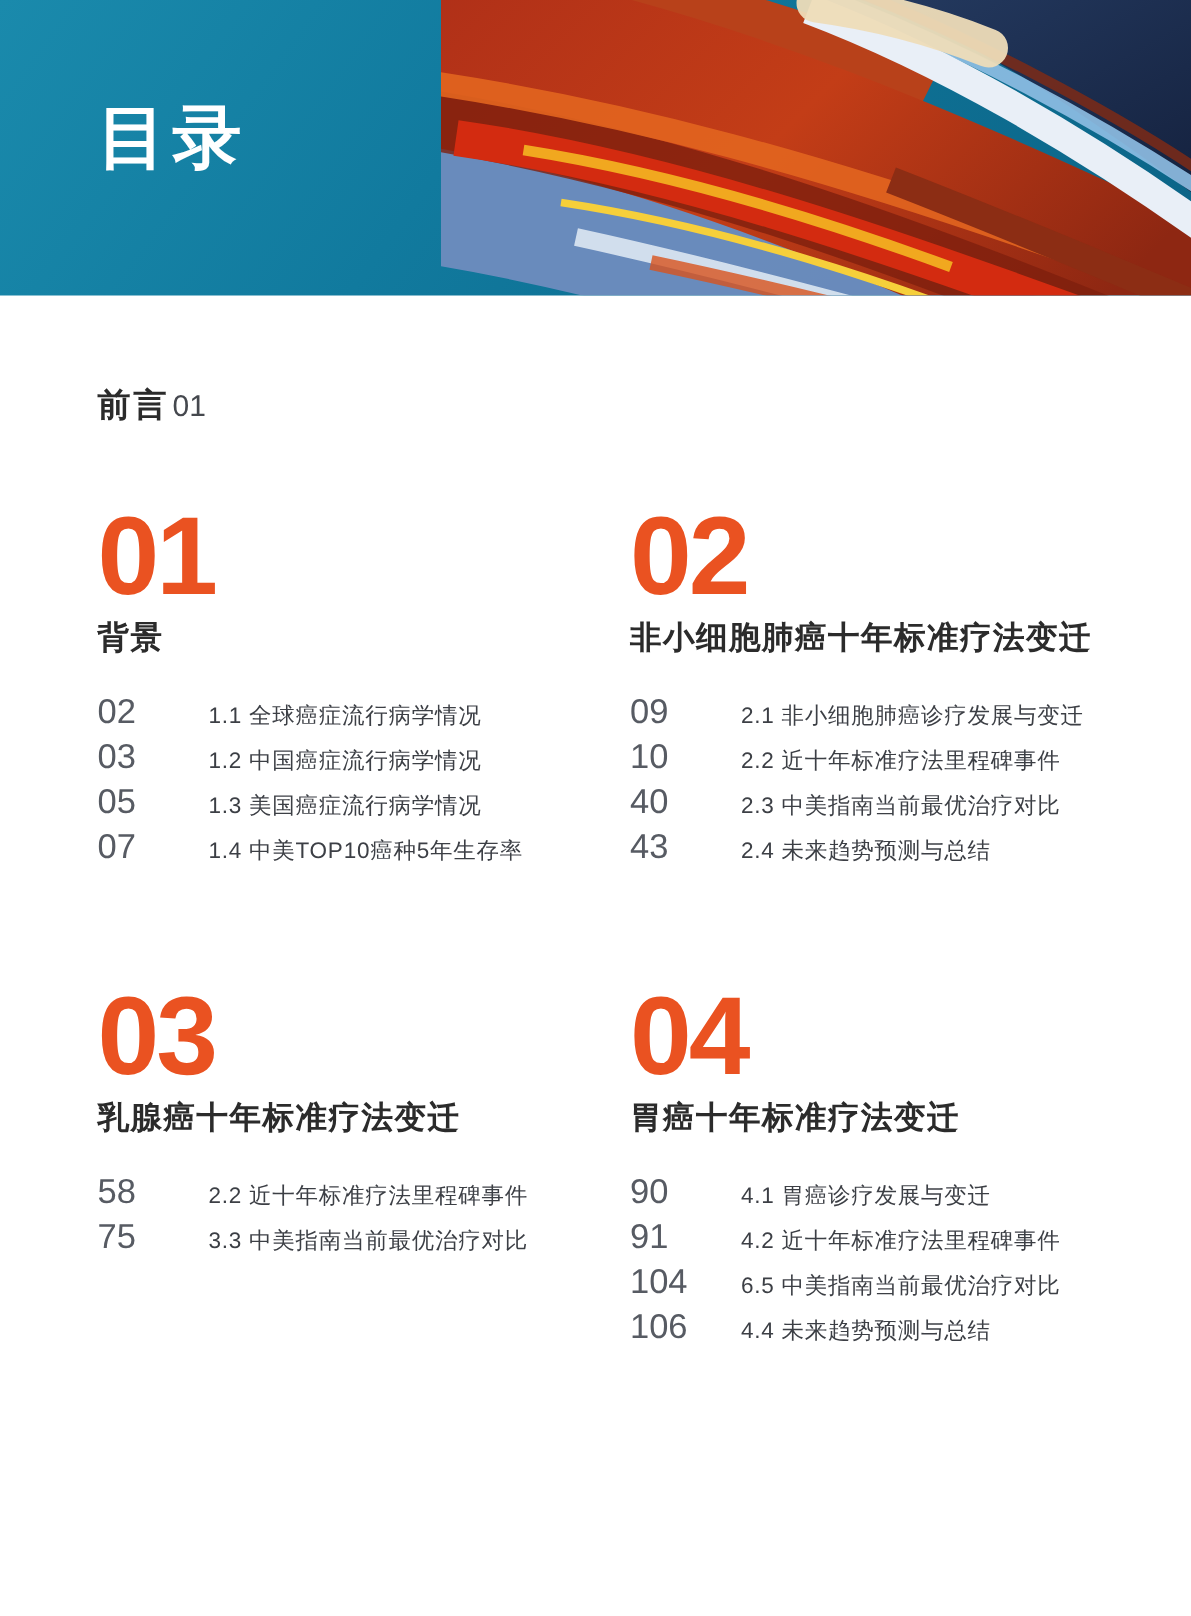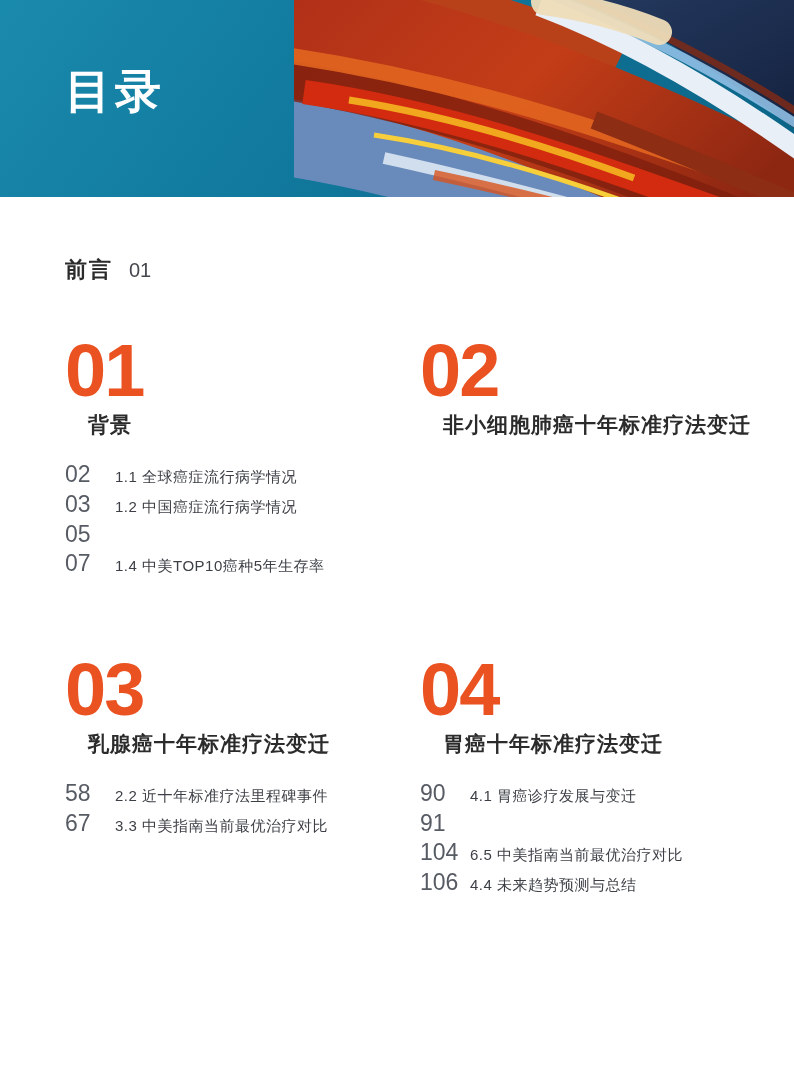--- a/index.html
+++ b/index.html
@@ -41,21 +41,21 @@
     width: 500px;
     height: 197px;
     display: block;
   }
 
   
   .preface {
     margin: 58px 0 0 65px;
     display: flex;
     align-items: baseline;
-    gap: 16px;
+    gap: 2px;
   }
   .preface-label { font-size: 22px; font-weight: 700; color: #2b2b2b; letter-spacing: 2px; }
   .preface-page  { font-size: 20px; color: #45484e; }
 
   
   .toc-grid {
     display: grid;
     grid-template-columns: 355px 1fr;
     row-gap: 74px;
     padding-left: 65px;
@@ -67,21 +67,20 @@
     line-height: 0.92;
     letter-spacing: -2px;
     color: #ea5221;
   }
   .sec-title {
     margin-top: 6px;
     font-size: 21px;
     font-weight: 700;
     letter-spacing: 1px;
     color: #2b2b2b;
-    margin-left: 23px;
   }
   .sec-items {
     list-style: none;
     margin-top: 24px;
   }
   .toc-item {
     display: flex;
     align-items: baseline;
     margin-bottom: 6px;
     cursor: pointer;
@@ -89,20 +88,21 @@
   .item-page {
     flex: 0 0 50px;
     font-size: 23px;
     line-height: 23px;
     color: #575b63;
   }
   .item-label {
     font-size: 15px;
     color: #3c3f45;
     letter-spacing: 0.5px;
+    margin-left: 24px;
   }
 </style>
 </head>
 <body>
 
 <div class="page">
 
   <div class="header">
     <svg class="swirl" viewBox="0 0 500 197" preserveAspectRatio="none" aria-hidden="true">
       <defs>
@@ -158,58 +158,78 @@
         <li class="toc-item">
           <span class="item-page">02</span>
           <span class="item-label">1.1 全球癌症流行病学情况</span>
         </li>
         <li class="toc-item">
           <span class="item-page">03</span>
           <span class="item-label">1.2 中国癌症流行病学情况</span>
         </li>
         <li class="toc-item">
           <span class="item-page">05</span>
+          <span class="item-label">1.3 美国癌症流行病学情况</span>
         </li>
         <li class="toc-item">
           <span class="item-page">07</span>
           <span class="item-label">1.4 中美TOP10癌种5年生存率</span>
         </li>
       </ul>
     </section>
 
     <section class="toc-section">
       <div class="sec-number">02</div>
       <h2 class="sec-title">非小细胞肺癌十年标准疗法变迁</h2>
+      <ul class="sec-items">
+        <li class="toc-item">
+          <span class="item-page">09</span>
+          <span class="item-label">2.1 非小细胞肺癌诊疗发展与变迁</span>
+        </li>
+        <li class="toc-item">
+          <span class="item-page">10</span>
+          <span class="item-label">2.2 近十年标准疗法里程碑事件</span>
+        </li>
+        <li class="toc-item">
+          <span class="item-page">40</span>
+          <span class="item-label">2.3 中美指南当前最优治疗对比</span>
+        </li>
+        <li class="toc-item">
+          <span class="item-page">43</span>
+          <span class="item-label">2.4 未来趋势预测与总结</span>
+        </li>
+      </ul>
     </section>
 
     <section class="toc-section">
       <div class="sec-number">03</div>
       <h2 class="sec-title">乳腺癌十年标准疗法变迁</h2>
       <ul class="sec-items">
         <li class="toc-item">
           <span class="item-page">58</span>
           <span class="item-label">2.2 近十年标准疗法里程碑事件</span>
         </li>
         <li class="toc-item">
-          <span class="item-page">67</span>
+          <span class="item-page">75</span>
           <span class="item-label">3.3 中美指南当前最优治疗对比</span>
         </li>
       </ul>
     </section>
 
     <section class="toc-section">
       <div class="sec-number">04</div>
       <h2 class="sec-title">胃癌十年标准疗法变迁</h2>
       <ul class="sec-items">
         <li class="toc-item">
           <span class="item-page">90</span>
           <span class="item-label">4.1 胃癌诊疗发展与变迁</span>
         </li>
         <li class="toc-item">
           <span class="item-page">91</span>
+          <span class="item-label">4.2 近十年标准疗法里程碑事件</span>
         </li>
         <li class="toc-item">
           <span class="item-page">104</span>
           <span class="item-label">6.5 中美指南当前最优治疗对比</span>
         </li>
         <li class="toc-item">
           <span class="item-page">106</span>
           <span class="item-label">4.4 未来趋势预测与总结</span>
         </li>
       </ul>

